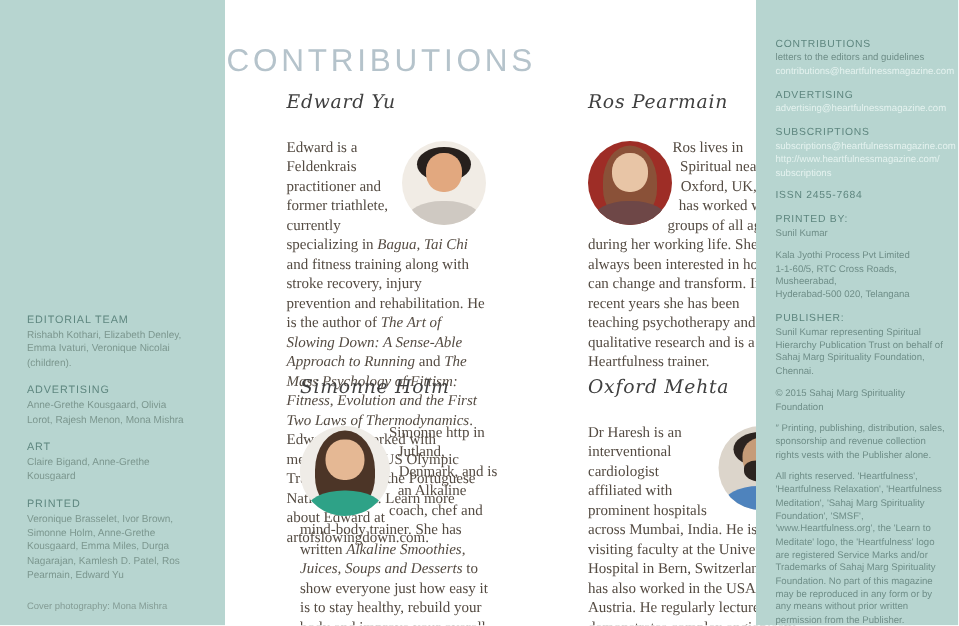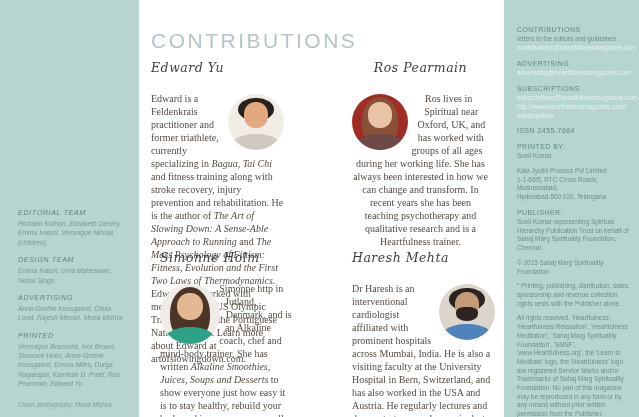--- a/index.html
+++ b/index.html
@@ -1,49 +1,49 @@
 <!DOCTYPE html>
 <html><head>
 <meta charset="utf-8">
 <style>
   html,body{margin:0;padding:0;}
   .page{position:relative;width:639px;height:417px;background:#ffffff;overflow:hidden;
         font-family:"Liberation Sans",sans-serif;}
 
   
   .sidebar{position:absolute;top:0;height:417px;background:#b7d5d0;}
-  .sidebar.left{left:0;width:139px;font-style:italic;}
+  .sidebar.left{left:0;width:150px;}
   .sidebar.right{left:504px;width:135px;}
 
   
   .credits{position:absolute;top:208px;left:18px;width:106px;}
   .credits h3{font-size:7.2px;font-weight:normal;letter-spacing:.6px;color:#5e867f;margin:0 0 2px 0;}
   .credits p{font-size:6.7px;line-height:1.4;color:#7c978f;margin:0 0 8px 0;}
   .cover-credit{position:absolute;left:18px;bottom:9px;font-size:6.3px;color:#849c95;margin:0;}
 
   
   .rs{position:absolute;top:25px;left:13px;width:113px;font-size:6.4px;line-height:1.36;color:#6f8e88;}
   .rs h3{font-size:6.9px;font-weight:normal;letter-spacing:.5px;color:#5e867f;margin:0 0 1px 0;}
   .rs .sec{margin-bottom:6px;}
   .rs p{margin:0;}
   .rs .gap{margin-top:6px;}
   .rs .link{color:#e4f2ef;}
 
   
   .page-title{position:absolute;left:151px;top:29px;margin:0;font-size:21px;font-weight:300;
               letter-spacing:2.5px;color:#b5c3cb;font-family:"Liberation Sans",sans-serif;}
 
-  .contrib{position:absolute;}
+  .contrib{position:absolute;margin-left:40px;}
   .contrib h2{font-family:"DejaVu Serif",serif;font-style:italic;font-weight:normal;
               font-size:12.5px;color:#3f3f3f;letter-spacing:.5px;margin:0;}
   .contrib .bio{margin-top:17px;font-family:Liberation Serif, serif;font-size:10px;
                 line-height:1.3;color:#544b42;}
   .contrib .bio p{margin:0;}
   #c-edward{left:151px;top:60px;width:133px;text-align:left;}
-  #c-ros{left:352px;top:60px;width:137px;text-align:center;}
+  #c-ros{left:352px;top:60px;width:137px;text-align:left;}
   #c-simonne{left:160px;top:250px;width:133px;text-align:left;}
   #c-haresh{left:352px;top:250px;width:143px;text-align:left;}
 
   
   .avatar{width:56px;height:56px;border-radius:50%;position:relative;overflow:hidden;background:var(--bg);}
   #c-simonne .avatar{width:60px;height:60px;}
   .av-r{float:right;margin:2px 0 3px 6px;shape-outside:circle(50%);}
   .av-l{float:left;margin:2px 6px 3px 0;shape-outside:circle(50%);}
   .av-hair{position:absolute;left:17%;top:5%;width:66%;height:58%;border-radius:50%;background:var(--hair);}
   .long .av-hair{height:88%;border-radius:50% 50% 42% 42%;}
@@ -58,26 +58,26 @@
 
 <div class="page">
 
   <aside class="sidebar left">
     <div class="credits">
       <section>
         <h3>EDITORIAL TEAM</h3>
         <p>Rishabh Kothari, Elizabeth Denley, Emma Ivaturi, Veronique Nicolai (children).</p>
       </section>
       <section>
-        <h3>DESIGN TEAM</h3>
-        <p>Emma Ivaturi, Uma Maheswari, Nehal Singh</p>
+        <h3>ADVERTISING</h3>
+        <p>Anne-Grethe Kousgaard, Olivia Lorot, Rajesh Menon, Mona Mishra</p>
       </section>
       <section>
-        <h3>ADVERTISING</h3>
-        <p>Anne-Grethe Kousgaard, Olivia Lorot, Rajesh Menon, Mona Mishra</p>
+        <h3>ART</h3>
+        <p>Claire Bigand, Anne-Grethe Kousgaard</p>
       </section>
       <section>
         <h3>PRINTED</h3>
         <p>Veronique Brasselet, Ivor Brown, Simonne Holm, Anne-Grethe Kousgaard, Emma Miles, Durga Nagarajan, Kamlesh D. Patel, Ros Pearmain, Edward Yu</p>
       </section>
 
     </div>
     <p class="cover-credit">Cover photography: Mona Mishra</p>
   </aside>
 
@@ -117,21 +117,21 @@
           <div class="av-hair"></div>
           <div class="av-face"></div>
 
           <div class="av-body"></div>
         </div>
         <p><span>Simonne http in Jutland, Denmark, and is an Alkaline coach, chef and mind-body trainer. She has written </span><i>Alkaline Smoothies, Juices, Soups and Desserts</i><span> to show everyone just how easy it is to stay healthy, rebuild your body and improve your overall state. Simonne practices Switzerland.</span></p>
       </div>
     </article>
 
     <article class="contrib" id="c-haresh">
-      <h2>Haresh Mehta</h2>
+      <h2>Oxford Mehta</h2>
       <div class="bio">
         <div class="avatar av-r short bearded" style="--bg:#dcd5cb;--hair:#2c2420;--skin:#c69c78;--shirt:#4e83bd">
           <div class="av-hair"></div>
           <div class="av-face"></div>
           <div class="av-beard"></div>
           <div class="av-body"></div>
         </div>
         <p><span>Dr Haresh is an interventional cardiologist affiliated with prominent hospitals across Mumbai, India. He is also a visiting faculty at the University Hospital in Bern, Switzerland, and has also worked in the USA and Austria. He regularly lectures and demonstrates complex angioplasty techniques. Haresh is the founder of Healing Hearts. He is also a Heartfulness trainer.</span></p>
       </div>
     </article>

